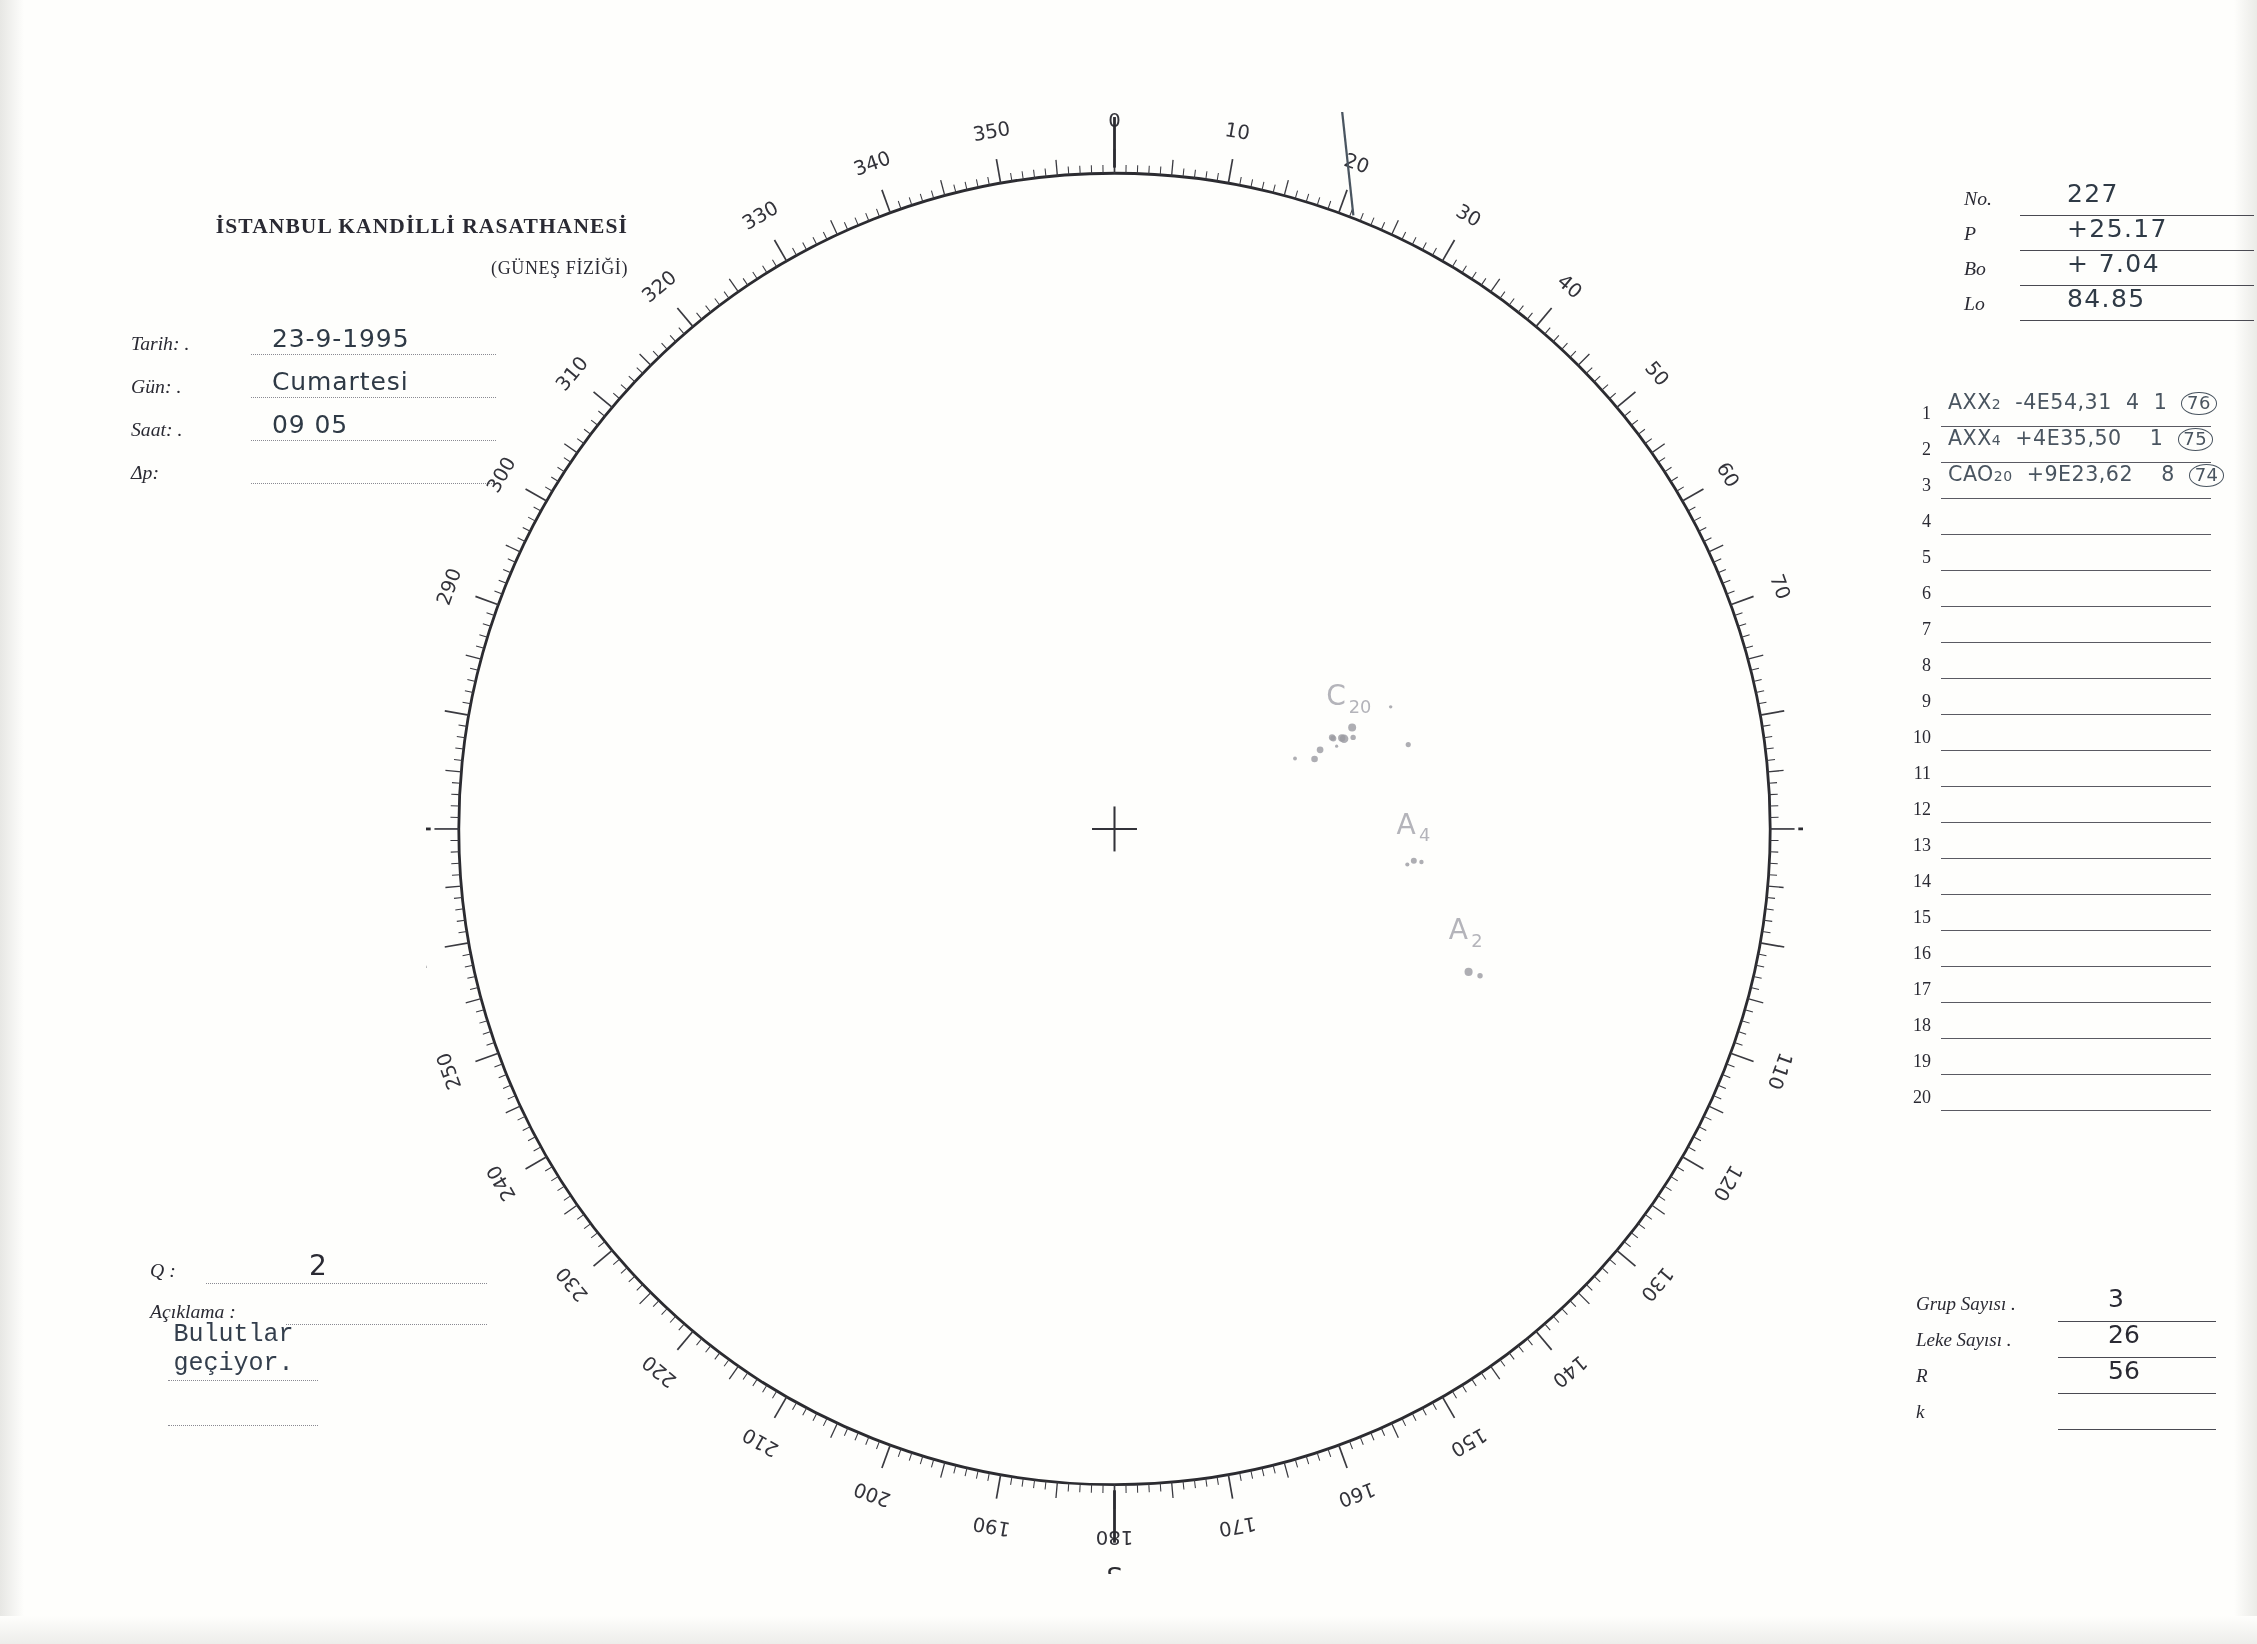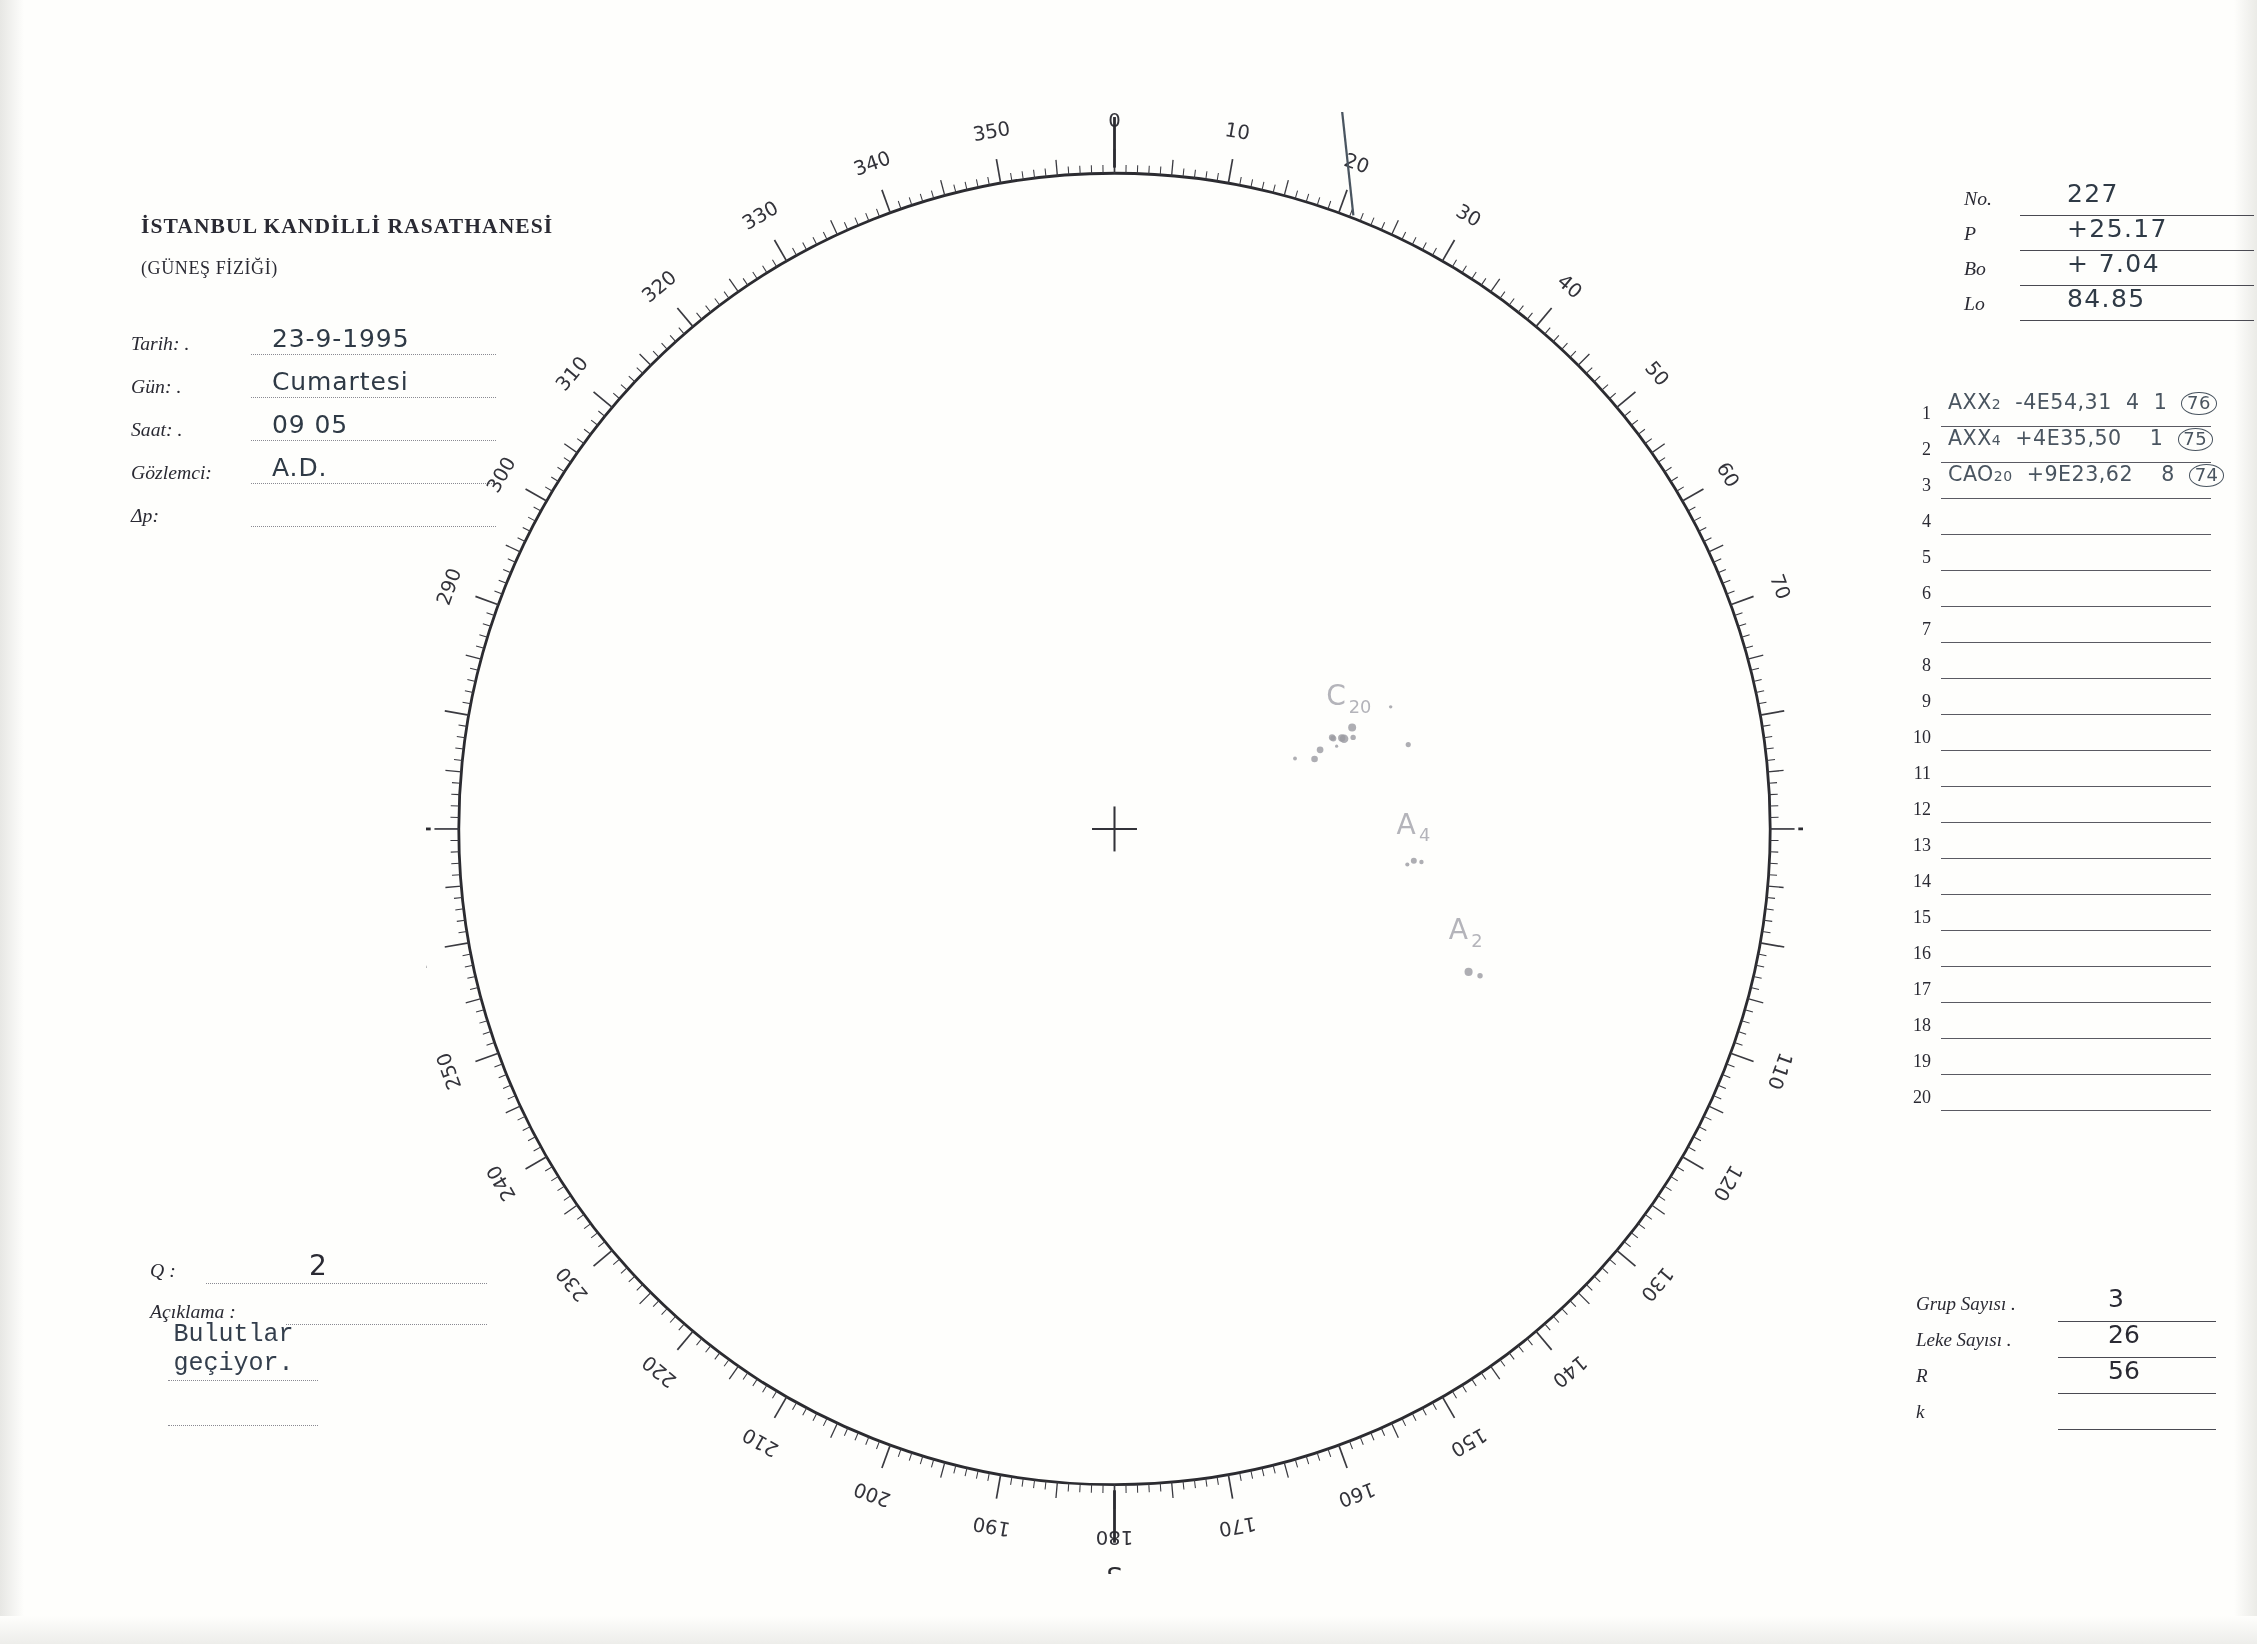--- a/index.html
+++ b/index.html
@@ -10,21 +10,21 @@
   .sheet{position:absolute;inset:0;background:#fefefc;}
   
   .edge-left{position:absolute;left:0;top:0;width:24px;height:100%;
     background:linear-gradient(to right,#e7e7e4,#fefefc);}
   .edge-right{position:absolute;right:0;top:0;width:24px;height:100%;
     background:linear-gradient(to left,#eaeae6,#fefefc);}
   .edge-bottom{position:absolute;left:0;bottom:0;width:100%;height:28px;
     background:linear-gradient(to top,#ededea,#fefefc);}
 
   
-  .org{position:absolute;left:141px;top:214px;width:487px;text-align:left;}
+  .org{position:absolute;left:141px;top:214px;width:487px;text-align:right;}
   .org .l1{font-size:21.5px;letter-spacing:1.1px;font-weight:600;}
   .org .l2{font-size:18px;letter-spacing:0.6px;margin-top:19px;}
 
   .fields{position:absolute;left:131px;top:326px;width:365px;text-align:right;}
   .frow{position:relative;height:43px;}
   .flabel{position:absolute;left:0;top:5.6px;font-style:italic;font-size:19.7px;}
   .fdots{position:absolute;left:120px;right:0;top:28px;border-bottom:1.4px dotted #8a8a92;}
   .fval{position:absolute;left:141px;top:-1.9px;font-family:"DejaVu Sans", sans-serif;
         font-size:25px;color:#2f3a46;letter-spacing:0.9px;}
 
@@ -92,25 +92,20 @@
     </div>
     <div class="frow">
       <span class="flabel">Gün: .</span>
       <span class="fdots"></span>
       <span class="fval">Cumartesi</span>
     </div>
     <div class="frow">
       <span class="flabel">Saat: .</span>
       <span class="fdots"></span>
       <span class="fval">09 05</span>
-    </div>
-    <div class="frow">
-      <span class="flabel">Gözlemci:</span>
-      <span class="fdots"></span>
-      <span class="fval">A.D.</span>
     </div>
     <div class="frow">
       <span class="flabel">Δp:</span>
       <span class="fdots"></span>
       <span class="fval"></span>
     </div>
   </div>
 
   <div class="qblock">
     <div class="qrow">

